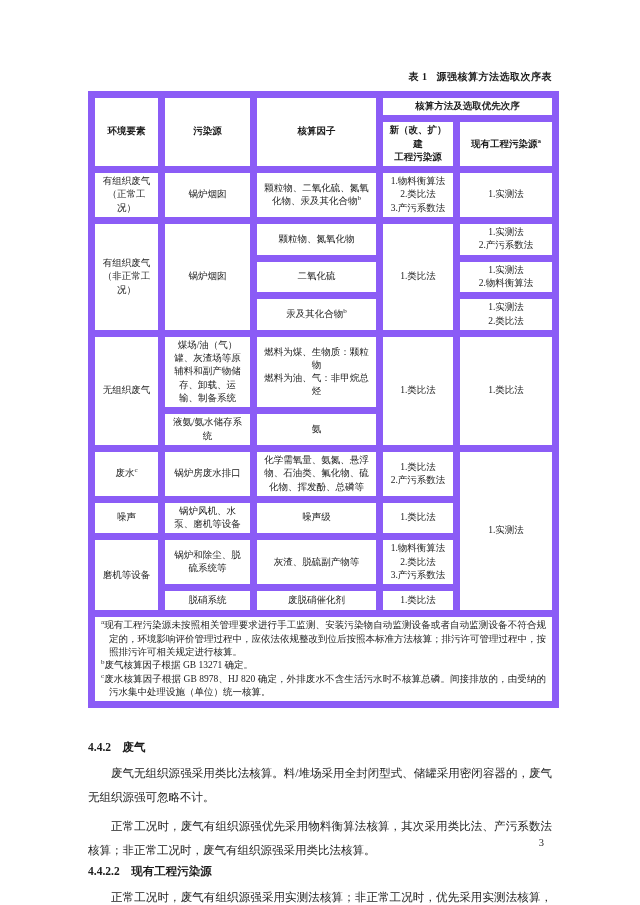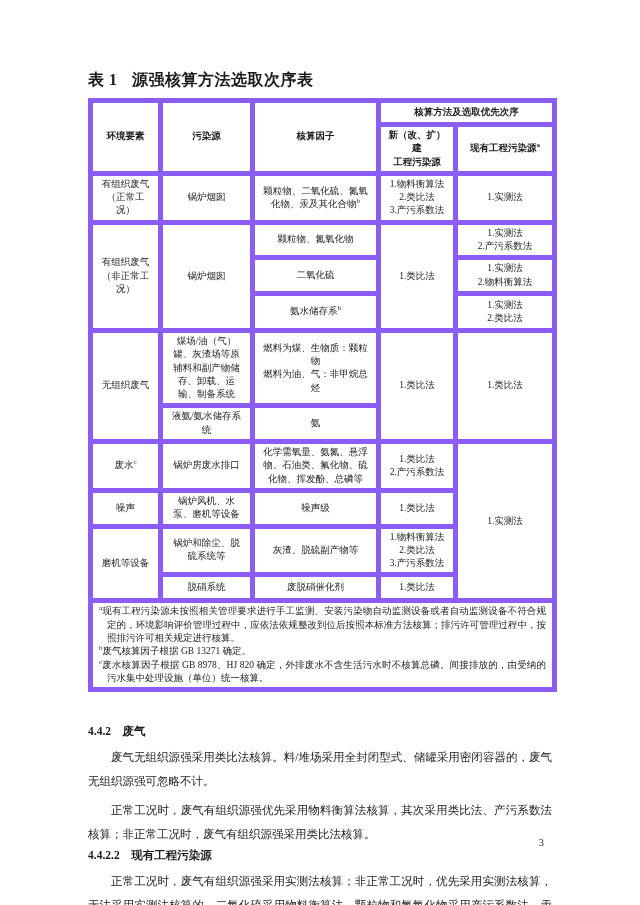--- a/index.html
+++ b/index.html
@@ -10,36 +10,36 @@
     height: 905px;
     margin: 0 auto;
     background: #ffffff;
     color: #1c1c1c;
     font-family: "Liberation Serif", "DejaVu Serif", serif;
     overflow: hidden;
   }
   .content { width: 464px; margin: 0 auto; padding-top: 70px; }
 
   .table-title {
-    text-align: left;
+    text-align: right;
     font-weight: bold;
-    font-size: 16px;
+    font-size: 10px;
     margin-bottom: 7px;
     letter-spacing: 0.5px;
   }
   .table-title .gap { margin-left: 0.9em; }
 
   table.main {
     border-collapse: collapse;
     width: 464px;
     table-layout: fixed;
     border: 2px solid #000;
   }
   table.main td {
-    border: 5px solid #8b5cf6;
+    border: 7px solid #8b5cf6;
     font-size: 9.5px;
     line-height: 1.4;
     padding: 2px 6px;
     text-align: center;
     vertical-align: middle;
     word-break: break-all;
   }
   td.bold { font-weight: bold; }
   td.pre { white-space: pre-line; }
   td.tl { text-align: left; }
@@ -125,21 +125,21 @@
           <td class="method" rowspan="3">1.类比法</td>
           <td class="method">1.实测法
 2.产污系数法</td>
         </tr>
         <tr style="height:28px">
           <td>二氧化硫</td>
           <td class="method">1.实测法
 2.物料衡算法</td>
         </tr>
         <tr style="height:37px">
-          <td><span>氨水储存系</span><sup>b</sup></td>
+          <td><span>汞及其化合物</span><sup>b</sup></td>
           <td class="method">1.实测法
 2.类比法</td>
         </tr>
 
         <tr style="height:54px">
           <td rowspan="2">无组织废气</td>
           <td class="tl">煤场/油（气）罐、灰渣场等原辅料和副产物储存、卸载、运输、制备系统</td>
           <td class="tl pre">燃料为煤、生物质：颗粒物
 燃料为油、气：非甲烷总烃</td>
           <td class="method" rowspan="2">1.类比法</td>

